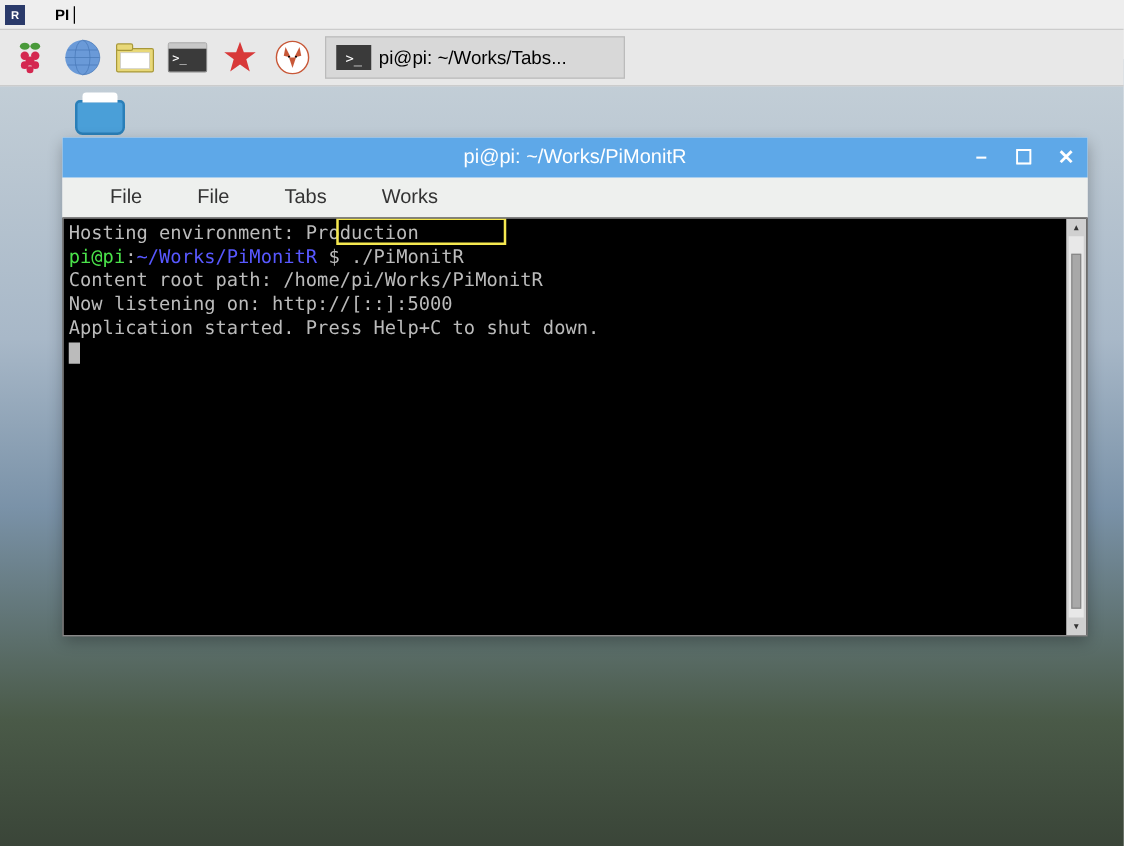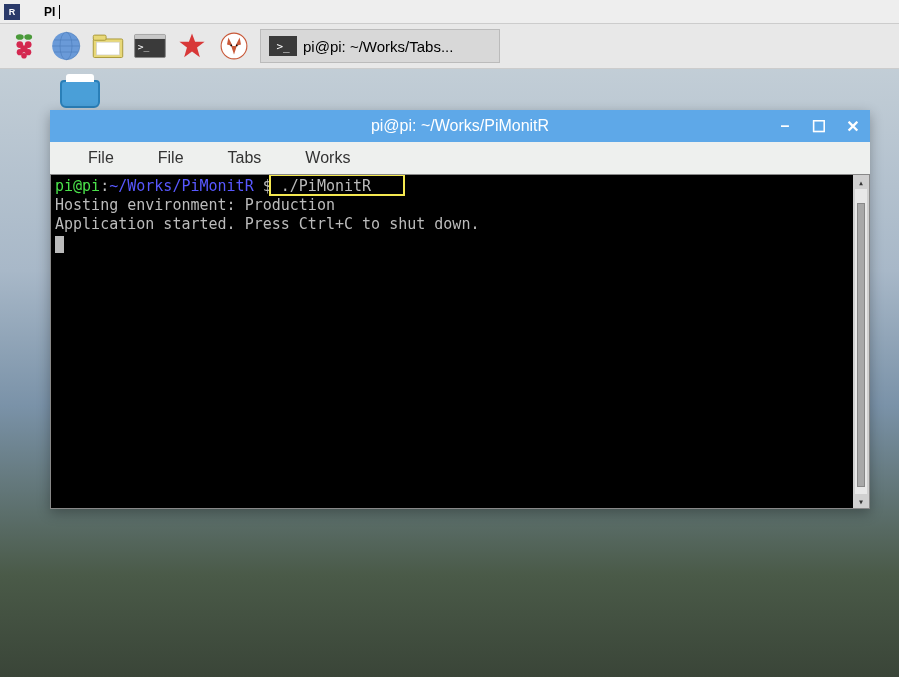--- a/index.html
+++ b/index.html
@@ -321,23 +321,25 @@
     </div>
   </div>
   <div class="terminal-menubar">
     <span class="menu-item">File</span>
     <span class="menu-item">File</span>
     <span class="menu-item">Tabs</span>
     <span class="menu-item">Works</span>
   </div>
   <div class="terminal-body">
     <div class="terminal-content">
+      <div class="term-line">Hosting environment: Production</div>
       <div class="term-line"><span class="green">pi@pi</span><span>:</span><span class="blue">~/Works/PiMonitR</span><span> $ </span><span>./PiMonitR</span></div>
-      <div class="term-line">Hosting environment: Production</div>
-      <div class="term-line">Application started. Press Ctrl+C to shut down.</div>
+      <div class="term-line">Content root path: /home/pi/Works/PiMonitR</div>
+      <div class="term-line">Now listening on: http://[::]:5000</div>
+      <div class="term-line">Application started. Press Help+C to shut down.</div>
       <div class="term-line"><span class="cursor-block"></span></div>
     </div>
     <div class="highlight-box" style="top:-1px; left:218px; width:136px; height:22px;"></div>
     <div class="terminal-scrollbar">
       <div class="scroll-arrow up">▴</div>
       <div class="terminal-scrollbar-track">
         <div class="terminal-scrollbar-thumb"></div>
       </div>
       <div class="scroll-arrow down">▾</div>
     </div>

